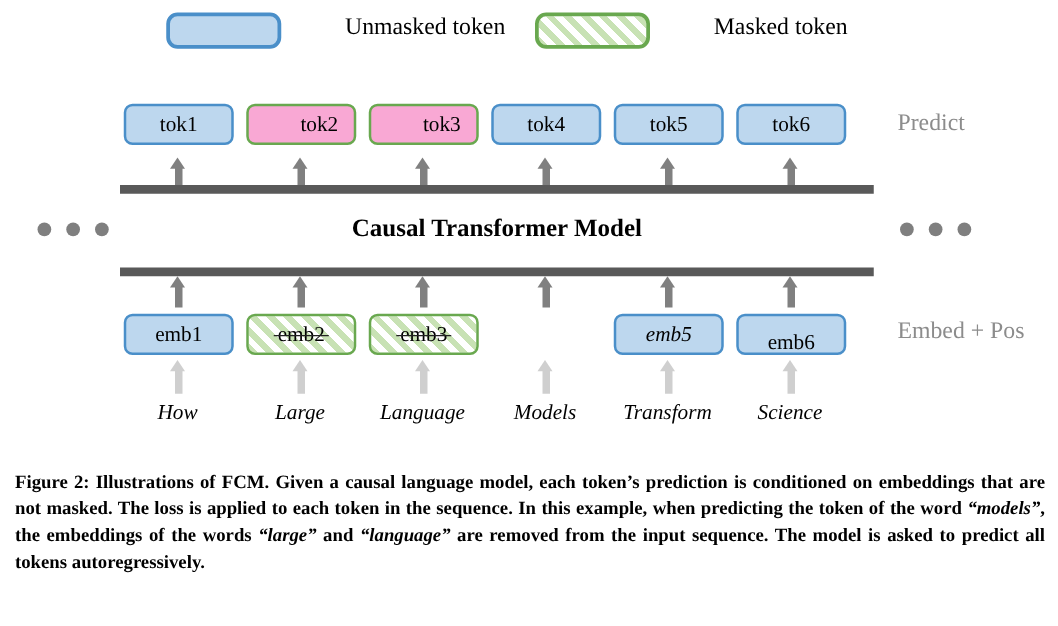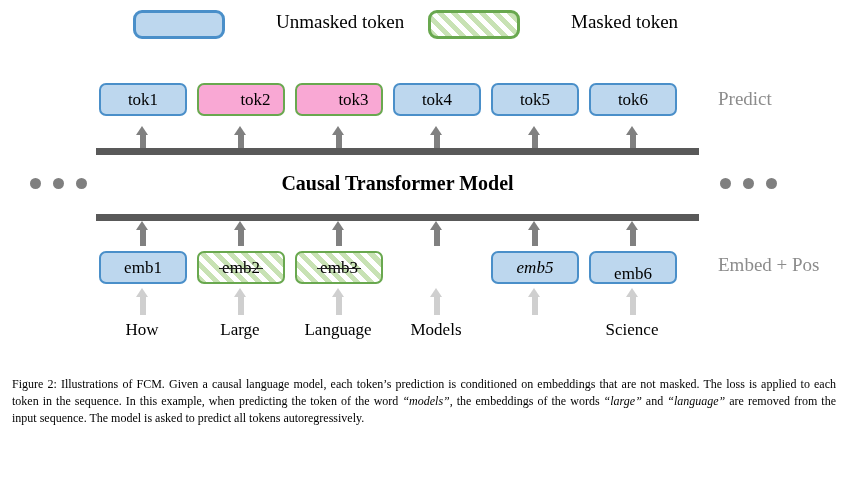--- a/index.html
+++ b/index.html
@@ -157,20 +157,21 @@
 
   
   .word-label {
     position: absolute;
     top: 320px;
     width: 108px;
     text-align: center;
     font-size: 17px;
     color: #000;
     white-space: nowrap;
+    font-style: italic;
   }
 
   
   .side-label {
     position: absolute;
     font-size: 19px;
     color: #8c8c8c;
     white-space: nowrap;
   }
   .side-label.predict   { left: 718px; top: 88px; }
@@ -189,24 +190,25 @@
     border-radius: 50%;
     background: #7f7f7f;
   }
 
   
   .caption {
     position: absolute;
     left: 12px;
     top: 376px;
     width: 824px;
-    font-size: 12px;
+    font-size: 15px;
     line-height: 1.42;
     text-align: justify;
     color: #000;
+    font-weight: bold;
   }
   .caption em { font-style: italic; }
 </style>
 </head>
 <body>
 
 <div class="figure-area">
 
   <div class="legend-swatch blue"></div>
   <div class="legend-label unmasked">Unmasked token</div>
@@ -325,20 +327,21 @@
     </div>
   <div class="arrow light from-word" style="left:626px;">
       <span class="head"></span>
       <span class="shaft"></span>
     </div>
 
   <div class="word-label" style="left:88px;">How</div>
   <div class="word-label" style="left:284px;">Language</div>
   <div class="word-label" style="left:186px;">Large</div>
   <div class="word-label" style="left:382px;">Models</div>
+  <div class="word-label" style="left:480px;">Transform</div>
   <div class="word-label" style="left:578px;">Science</div>
 
   <div class="side-label predict">Predict</div>
   <div class="side-label embed-pos">Embed + Pos</div>
 
   <div class="dots left">
     <span class="dot"></span>
     <span class="dot"></span>
     <span class="dot"></span>
   </div>

